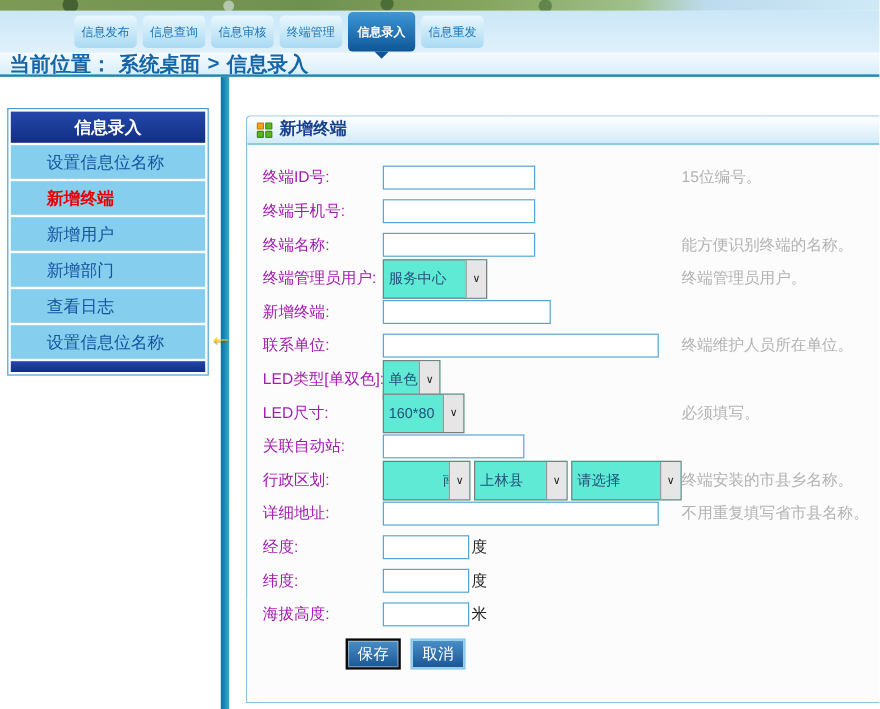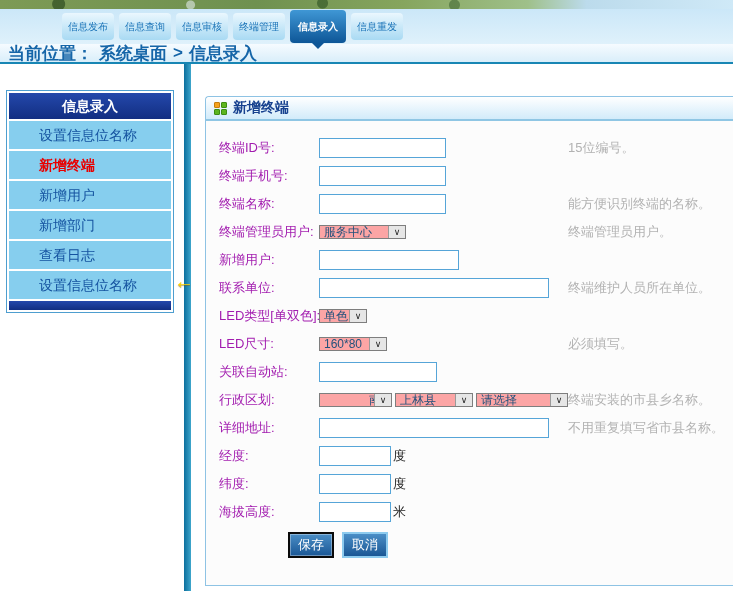--- a/index.html
+++ b/index.html
@@ -63,22 +63,22 @@
   .grid-icon { display:grid; grid-template-columns:6px 6px; grid-auto-rows:6px; gap:1px; }
   .grid-icon i { background:#5cb51e; border:1px solid #3c8c12; border-radius:1px; }
   .grid-icon i.o { background:#f5a21d; border-color:#c57c0e; }
 
   
   .panel-body { padding-top:13px; }
   .frow { position:relative; height:28px; display:flex; align-items:center; padding-left:13px; }
   .flbl { flex:0 0 100px; width:100px; font-size:13px; color:#a21caf; white-space:nowrap; }
   .inp { height:20px; border:1px solid #56a5d8; background:#fff; font-size:12px;
     padding:0 3px; color:#333; }
-  .sel { display:inline-flex; align-items:center; height:14px; border:1px solid #7e7e7e;
-    background:#fca5a5; cursor:pointer; }
+  .sel { display:inline-flex; align-items:center; height:33px; border:1px solid #7e7e7e;
+    background:#5eead4; cursor:pointer; }
   .sel + .sel { margin-left:3px; }
   .stxt { flex:1; font-size:12px; color:#23527c; padding:0 4px; white-space:nowrap; overflow:hidden; }
   .schev { width:17px; align-self:stretch; border-left:1px solid #9a9a9a; background:#e6e6e6;
     display:flex; align-items:center; justify-content:center; font-size:9px; color:#222; }
   .funit { font-size:13px; color:#222; margin-left:2px; }
   .fhint { position:absolute; left:362px; top:50%; transform:translateY(-50%);
     font-size:13px; color:#b2b2b2; white-space:nowrap; }
   .btn-row { margin-top:6px; padding-left:82px; display:flex; gap:8px; }
   .btn { height:26px; min-width:46px; display:inline-flex; align-items:center; justify-content:center;
     color:#fff; font-size:13px; background:linear-gradient(#4a8ec6,#1a5795);
@@ -151,21 +151,21 @@
         </div>
         <div class="frow">
           <span class="flbl">终端管理员用户:</span>
           <span class="sel" style="width: 87px;">
             <span class="stxt">服务中心</span>
             <span class="schev">∨</span>
           </span>
           <span class="fhint">终端管理员用户。</span>
         </div>
         <div class="frow">
-          <span class="flbl">新增用户:</span>
+          <span class="flbl">新增终端:</span>
           <input class="inp" type="text" value="" style="width: 140px;">
         </div>
         <div class="frow">
           <span class="flbl">联系单位:</span>
           <input class="inp" type="text" value="" style="width: 230px;">
           <span class="fhint">终端维护人员所在单位。</span>
         </div>
         <div class="frow">
           <span class="flbl">LED类型[单双色]:</span>
           <span class="sel" style="width: 48px;">

